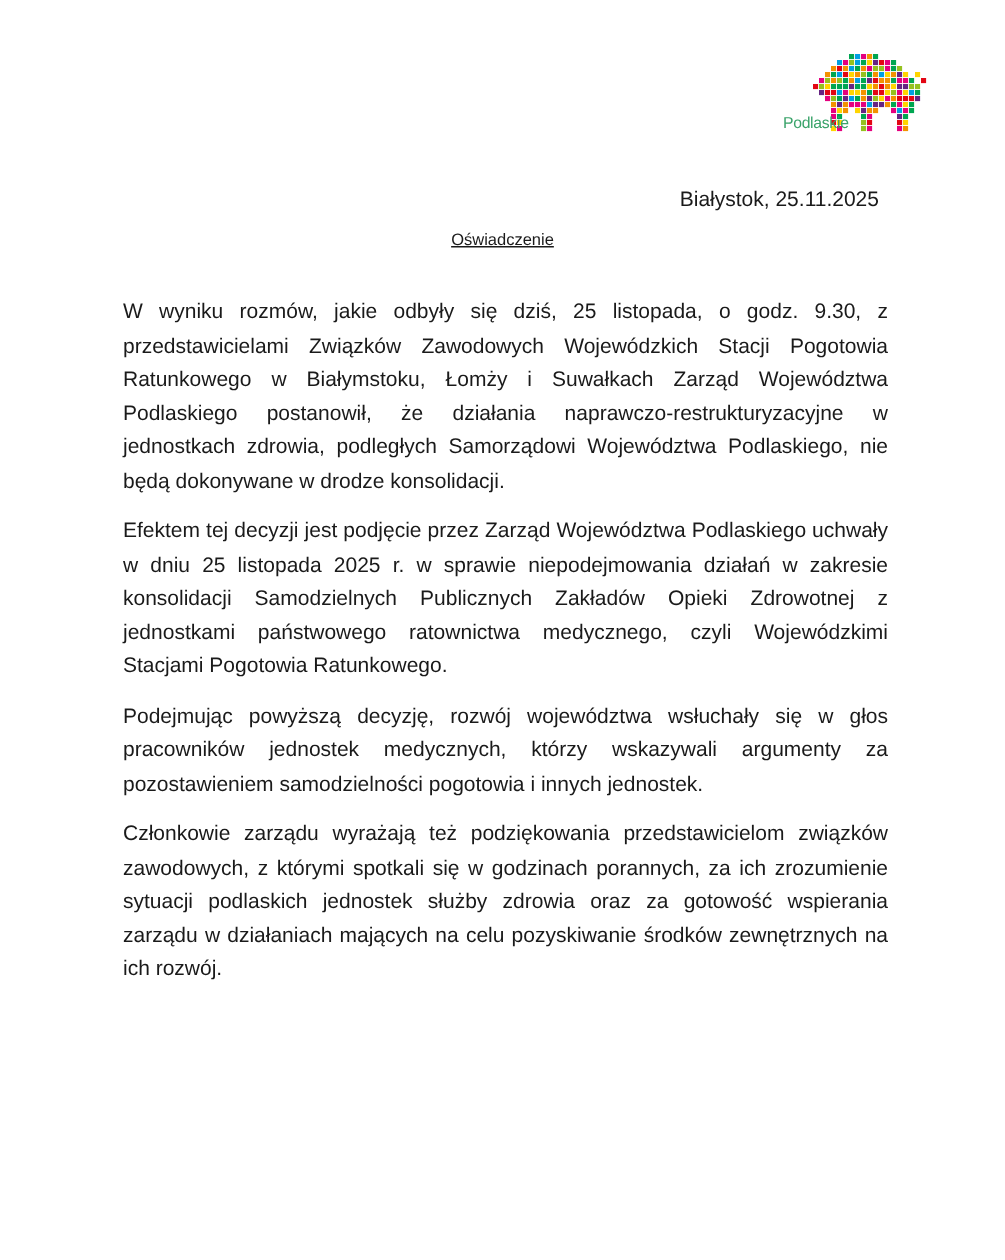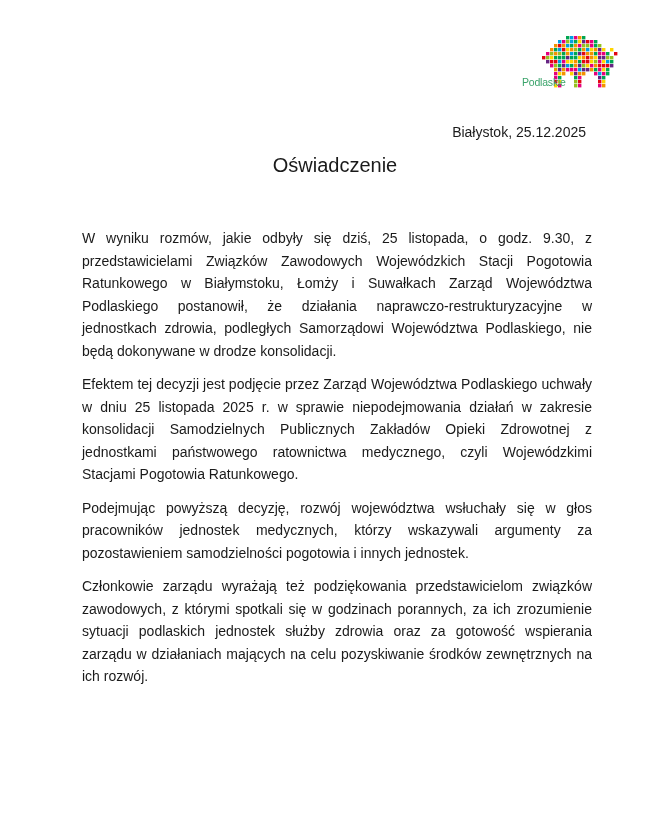--- a/index.html
+++ b/index.html
@@ -41,26 +41,27 @@
       right: 84px;
       top: 124px;
       font-size: 14px;
     }
     .title {
       position: absolute;
       left: 0;
       width: 670px;
       top: 154px;
       text-align: center;
-      font-size: 20px;
+      font-size: 11px;
+      text-decoration: underline;
     }
     .body {
       position: absolute;
       left: 82px;
-      top: 227px;
+      top: 196px;
       width: 510px;
     }
     .para {
       margin: 0 0 11px 0;
       font-size: 14px;
       line-height: 22.5px;
       text-align: justify;
     }
     .signature {
       position: absolute;
@@ -224,21 +225,21 @@
       <rect x="12" y="48" width="3.4" height="3.4" fill="#ffd500"></rect>
       <rect x="16" y="48" width="3.4" height="3.4" fill="#e5007e"></rect>
       <rect x="32" y="48" width="3.4" height="3.4" fill="#95c11f"></rect>
       <rect x="36" y="48" width="3.4" height="3.4" fill="#e5007e"></rect>
       <rect x="56" y="48" width="3.4" height="3.4" fill="#e5007e"></rect>
       <rect x="60" y="48" width="3.4" height="3.4" fill="#f39200"></rect>
     </svg>
   <span class="logo-text">Podlaskie</span>
 </div>
 
-<div class="date">Białystok, 25.12.2025</div>
+<div class="date">Białystok, 25.11.2025</div>
 <div class="title">Oświadczenie</div>
 
 <div class="body">
   <p class="para">W wyniku rozmów, jakie odbyły się dziś, 25 listopada, o godz. 9.30, z przedstawicielami Związków Zawodowych Wojewódzkich Stacji Pogotowia Ratunkowego w Białymstoku, Łomży i Suwałkach Zarząd Województwa Podlaskiego postanowił, że działania naprawczo-restrukturyzacyjne w jednostkach zdrowia, podległych Samorządowi Województwa Podlaskiego, nie będą dokonywane w drodze konsolidacji.</p>
   <p class="para">Efektem tej decyzji jest podjęcie przez Zarząd Województwa Podlaskiego uchwały w dniu 25 listopada 2025 r. w sprawie niepodejmowania działań w zakresie konsolidacji Samodzielnych Publicznych Zakładów Opieki Zdrowotnej z jednostkami państwowego ratownictwa medycznego, czyli Wojewódzkimi Stacjami Pogotowia Ratunkowego.</p>
   <p class="para">Podejmując powyższą decyzję, rozwój województwa wsłuchały się w głos pracowników jednostek medycznych, którzy wskazywali argumenty za pozostawieniem samodzielności pogotowia i innych jednostek.</p>
   <p class="para">Członkowie zarządu wyrażają też podziękowania przedstawicielom związków zawodowych, z którymi spotkali się w godzinach porannych, za ich zrozumienie sytuacji podlaskich jednostek służby zdrowia oraz za gotowość wspierania zarządu w działaniach mających na celu pozyskiwanie środków zewnętrznych na ich rozwój.</p>
 </div>
 
 <div class="signature">Zarząd Województwa Podlaskiego</div>

